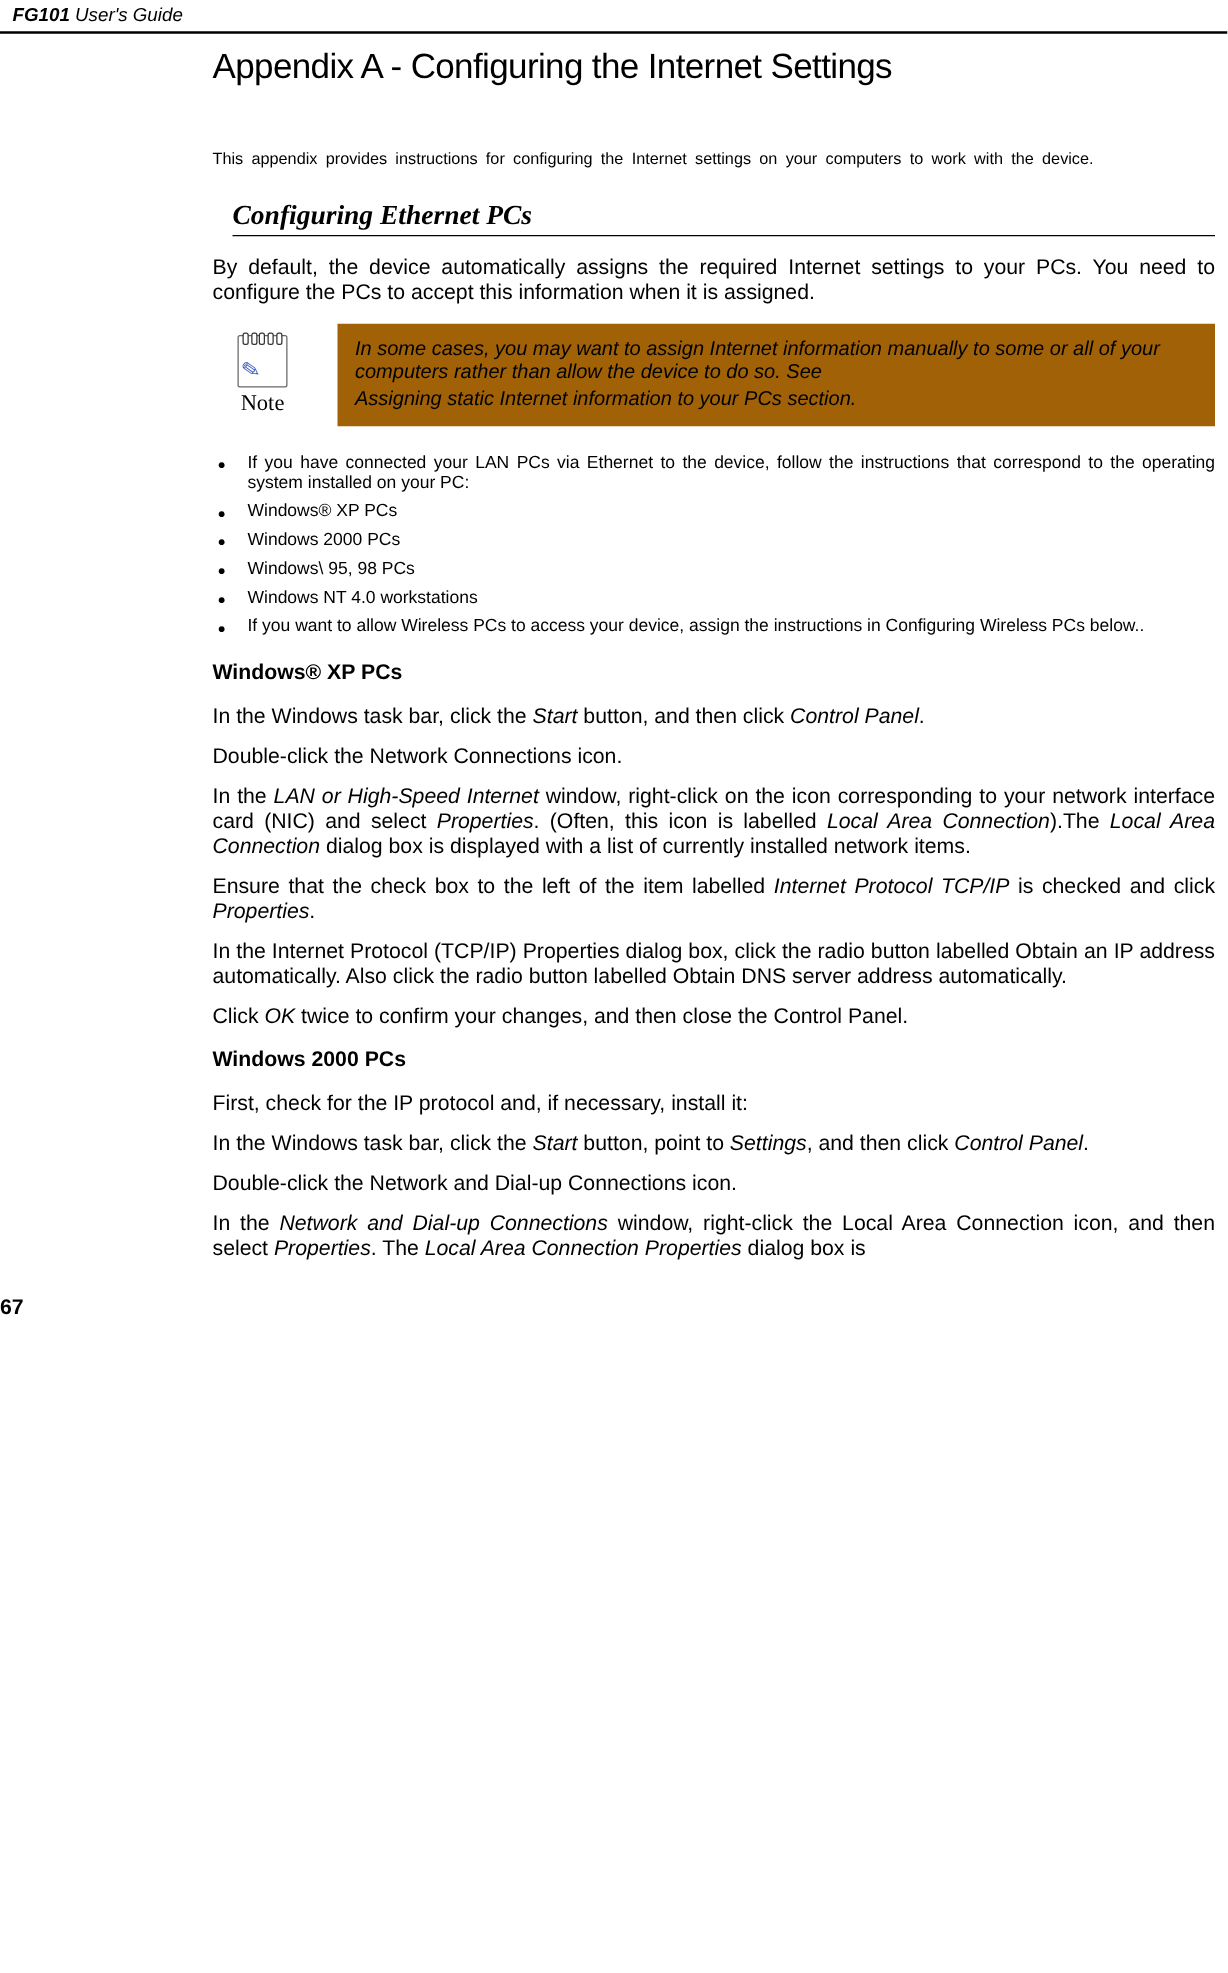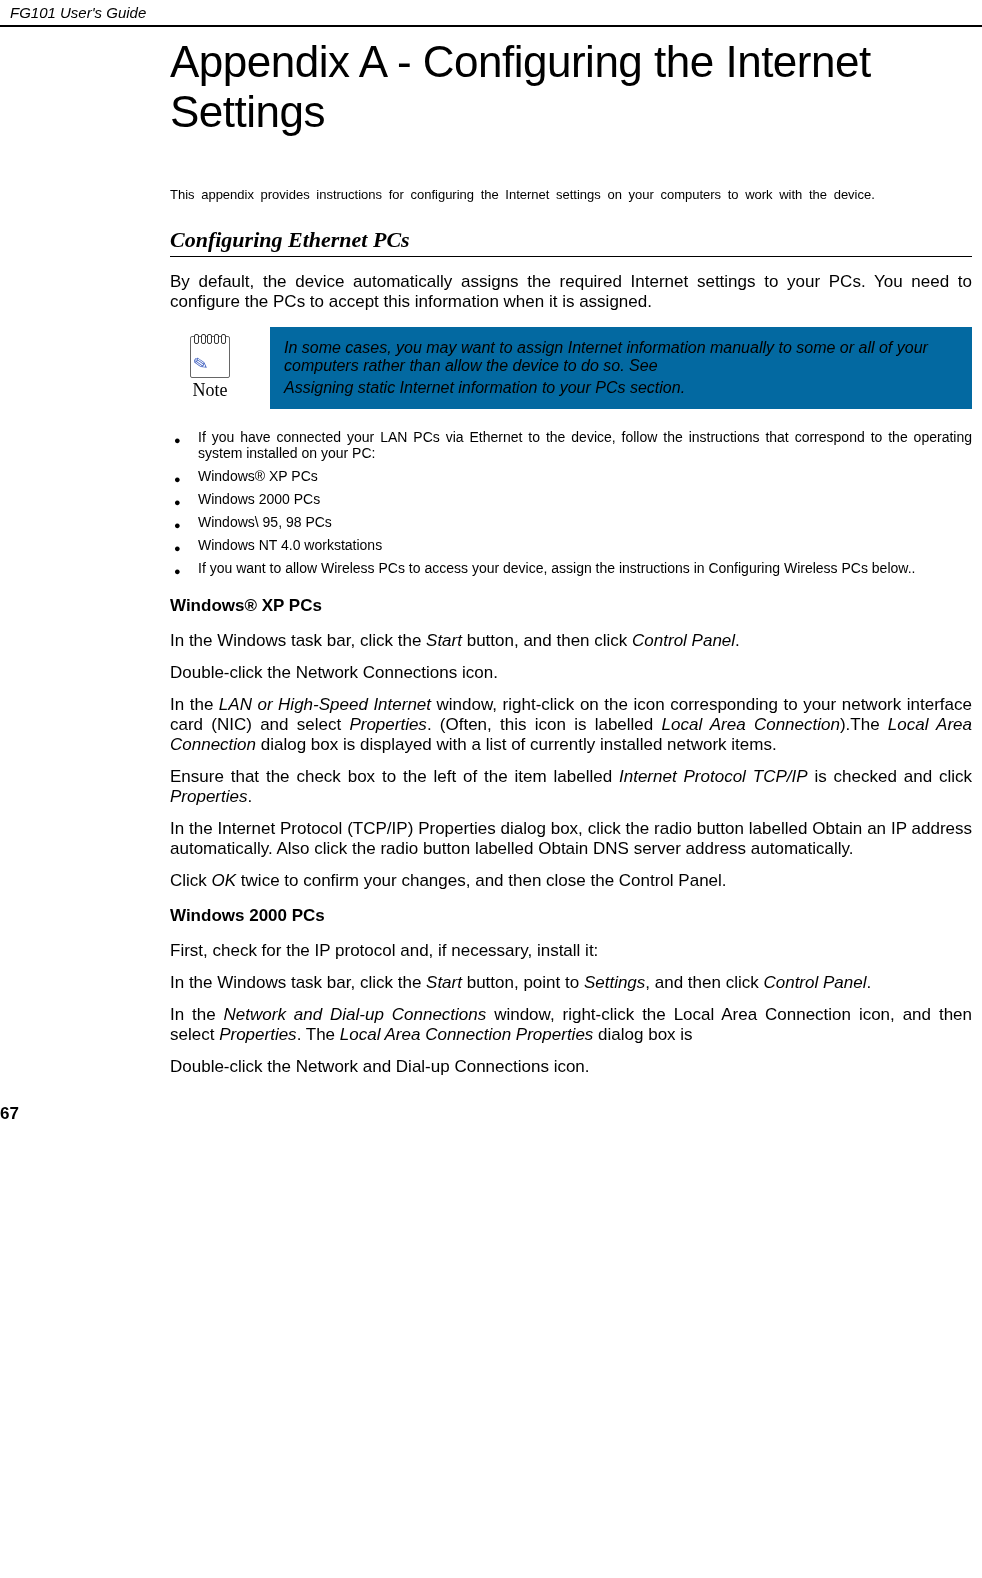--- a/index.html
+++ b/index.html
@@ -14,48 +14,49 @@
       align-items: center;
       border-bottom: 2px solid #000;
       padding: 4px 10px;
       margin-bottom: 10px;
     }
     .header-left {
       font-size: 15px;
     }
     .header-left .product {
       font-style: italic;
-      font-weight: normal;
+      font-weight: bold;
     }
     .content {
       margin-left: 170px;
       margin-right: 0;
       padding-right: 10px;
     }
     h1 {
-      font-size: 44px;
+      font-size: 28px;
       font-weight: normal;
       margin: 8px 0 50px 0;
       letter-spacing: -0.5px;
     }
     .intro {
       font-size: 13px;
       margin-bottom: 25px;
       text-align: justify;
       word-spacing: 3px;
     }
     h2 {
       font-family: "Times New Roman", serif;
       font-size: 22px;
       font-weight: bold;
       font-style: italic;
       border-bottom: 1px solid #000;
       padding-bottom: 3px;
       margin-top: 0;
       margin-bottom: 15px;
+      margin-left: 16px;
     }
     .section-heading {
       font-size: 17px;
       font-weight: bold;
       margin: 15px 0;
     }
     .body-text {
       font-size: 17px;
       margin: 12px 0;
       text-align: justify;
@@ -106,21 +107,21 @@
       font-size: 18px;
       color: #4060c0;
       transform: rotate(-10deg);
     }
     .note-label {
       font-family: "Times New Roman", serif;
       font-size: 18px;
       margin-top: 2px;
     }
     .note-text {
-      background: #0369a1;
+      background: #a16207;
       padding: 8px 14px;
       font-size: 16px;
       font-style: italic;
       flex: 1;
     }
     .note-text p {
       margin: 4px 0;
     }
     ul.bullet-list {
       list-style: none;
@@ -221,21 +222,21 @@
   </p>
 
   <p class="section-heading">Windows 2000 PCs</p>
 
   <p class="body-text">First, check for the IP protocol and, if necessary, install it:</p>
 
   <p class="body-text">
     <span>In the Windows task bar, click the </span><span class="italic">Start</span><span> button, point to </span><span class="italic">Settings</span><span>, and then click </span><span class="italic">Control Panel</span><span>.</span>
   </p>
 
+  <p class="body-text">Double-click the Network and Dial-up Connections icon.</p>
+
   <p class="body-text">
     <span>In the </span><span class="italic">Network and Dial-up Connections</span><span> window, right-click the Local Area Connection icon, and then select </span><span class="italic">Properties</span><span>. The </span><span class="italic">Local Area Connection Properties</span><span> dialog box is</span>
   </p>
 
-  <p class="body-text">Double-click the Network and Dial-up Connections icon.</p>
-
 </div>
 
 <div class="footer">67</div>
 
 </body></html>

